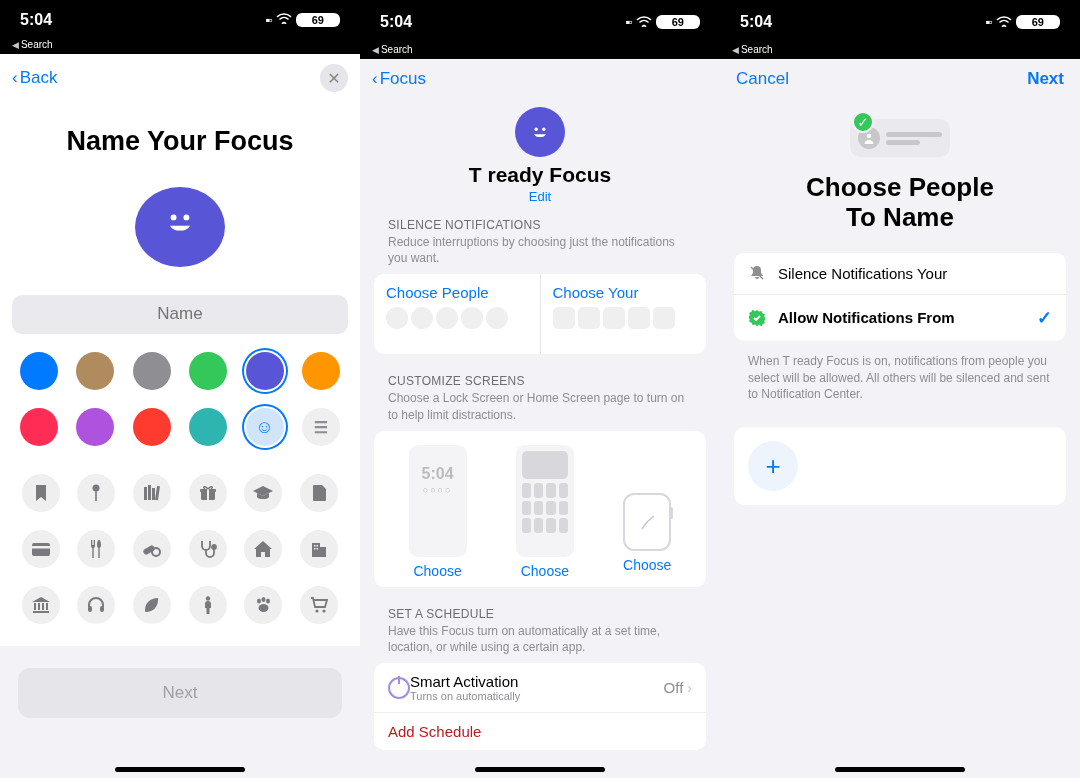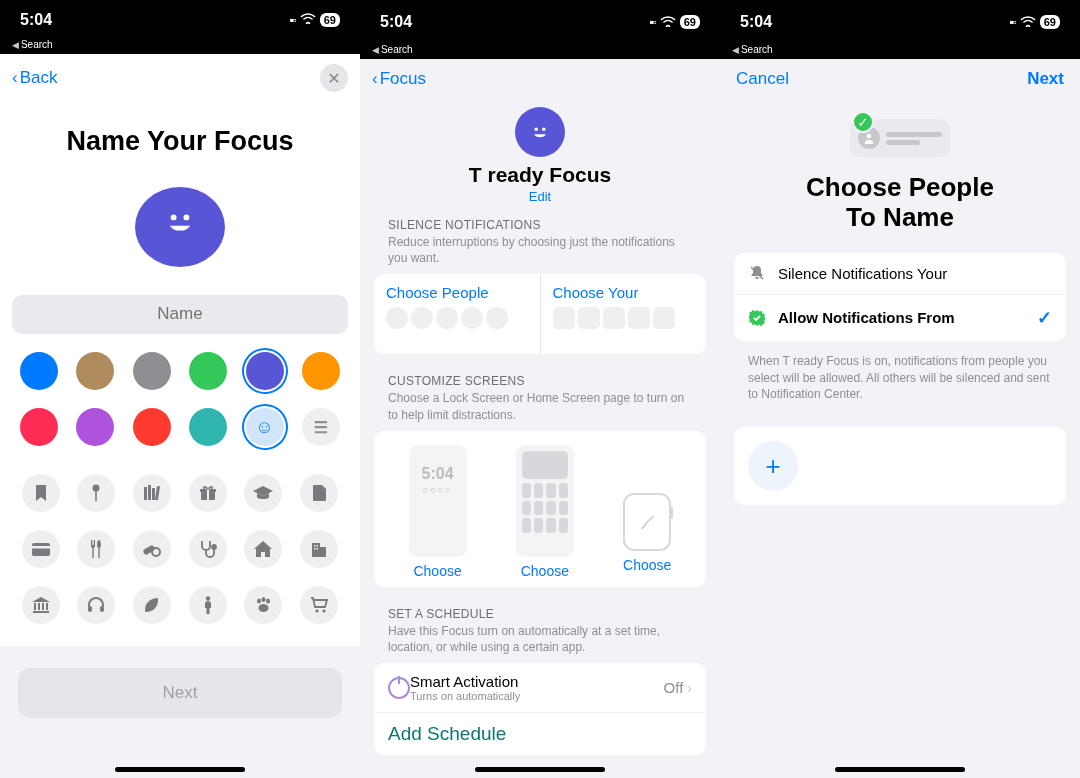--- a/index.html
+++ b/index.html
@@ -4,21 +4,21 @@
 <style>
 * { box-sizing: border-box; margin: 0; padding: 0; font-family: -apple-system, BlinkMacSystemFont, "Segoe UI", sans-serif; }
 body { background: #000; display: flex; width: 1080px; height: 778px; overflow: hidden; }
 .phone { width: 360px; height: 778px; background: #f2f2f7; display: flex; flex-direction: column; position: relative; }
 .phone1 { background: #fff; }
 .status-bar { height: 44px; background: #000; color: #fff; display: flex; align-items: center; justify-content: space-between; padding: 0 20px; font-size: 15px; font-weight: 600; }
 .status-bar .time { font-size: 16px; }
 .status-bar .right { display: flex; align-items: center; gap: 4px; }
 .status-bar .sig { font-size: 12px; letter-spacing: -1px;}
 .status-bar .wifi { font-size: 13px; }
-.status-bar .batt { font-size: 11px; font-weight: 700; background:#fff; color:#000; border-radius:6px; padding:1px 4px; }
+.status-bar .batt { font-size: 11px; font-weight: 700; background:#fff; color:#000; border-radius:6px; padding:1px 16px; }
 .breadcrumb { background: #000; color: #fff; font-size: 10px; padding: 0 8px 4px; display:flex; align-items:center; gap:2px;}
 .breadcrumb .chev{font-size:9px;}
 
 
 .nav1 { display: flex; align-items: center; justify-content: space-between; padding: 10px 12px; background:#fff;}
 .back-btn { color: #007aff; font-size: 17px; display: flex; align-items: center; gap: 2px; }
 .close-x { width: 28px; height: 28px; background: #e5e5ea; border-radius: 50%; display: flex; align-items: center; justify-content: center; color: #888; font-size: 16px;}
 .title-lg { font-size: 27px; font-weight: 700; text-align: center; margin-top: 24px; }
 .focus-icon-big { width: 90px; height: 90px; border-radius: 50%; background: #5856d6; margin: 30px auto 20px; display: flex; align-items: center; justify-content: center; font-size: 42px; color: #fff; }
 .name-input { background: #e9e9ee; border: none; border-radius: 10px; height: 44px; margin: 8px 12px 18px; text-align: center; font-size: 17px; color: #8e8e93; width: calc(100% - 24px); }
@@ -64,21 +64,21 @@
 .choose-btn{ color:#007aff; font-size:14px;}
 .sched-card { background:#fff; border-radius:10px; margin:0 14px; }
 .sched-row { display:flex; align-items:center; padding:10px 14px; gap:0; border-bottom:1px solid #efeff0;}
 .power-icn{ width:22px; height:22px; border:2px solid #a68cdc; border-radius:50%; position:relative;}
 .power-icn::after{content:''; position:absolute; top:-3px; left:50%; transform:translateX(-50%); width:2px; height:8px; background:#a68cdc;}
 .sched-txt{flex:1;}
 .sched-txt .t{font-size:15px;}
 .sched-txt .s{font-size:11px; color:#8e8e93;}
 .off-txt{color:#8e8e93; font-size:15px;}
 .chev{color:#c7c7cc; font-size:14px; margin-left:4px;}
-.add-sched{ color:#0f766e; font-size:19px; padding:10px 14px;}
+.add-sched{ color:#b91c1c; font-size:15px; padding:10px 14px;}
 
 
 .nav3 { display:flex; justify-content:space-between; padding:10px 16px;}
 .illo { display:flex; align-items:center; justify-content:center; margin:20px auto 16px; position:relative; width:140px;}
 .notif-pill{width:100px; height:38px; background:#e9e9ee; border-radius:10px; padding:6px 8px; display:flex; align-items:center; gap:6px;}
 .notif-av{width:22px; height:22px; border-radius:50%; background:#c7c7cc; display:flex; align-items:center; justify-content:center; color:#fff; font-size:12px;}
 .notif-lines{flex:1; display:flex; flex-direction:column; gap:3px;}
 .notif-l{height:5px; background:#c7c7cc; border-radius:3px;}
 .notif-l.s{width:60%;}
 .check-badge{position:absolute; left:22px; top:-8px; width:22px; height:22px; border-radius:50%; background:#34c759; color:#fff; display:flex; align-items:center; justify-content:center; font-size:13px; border:2px solid #f2f2f7;}

